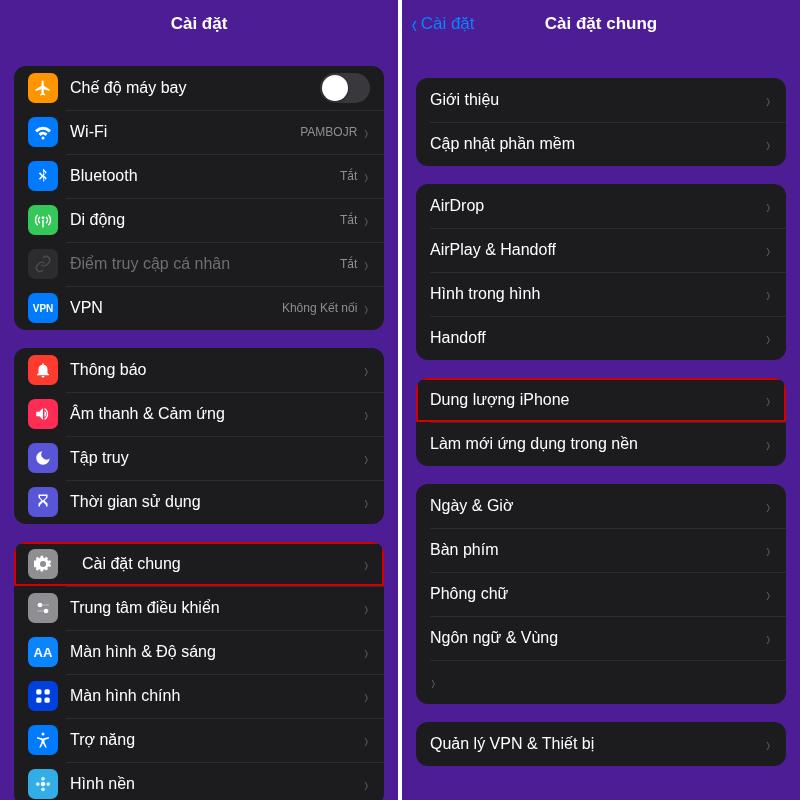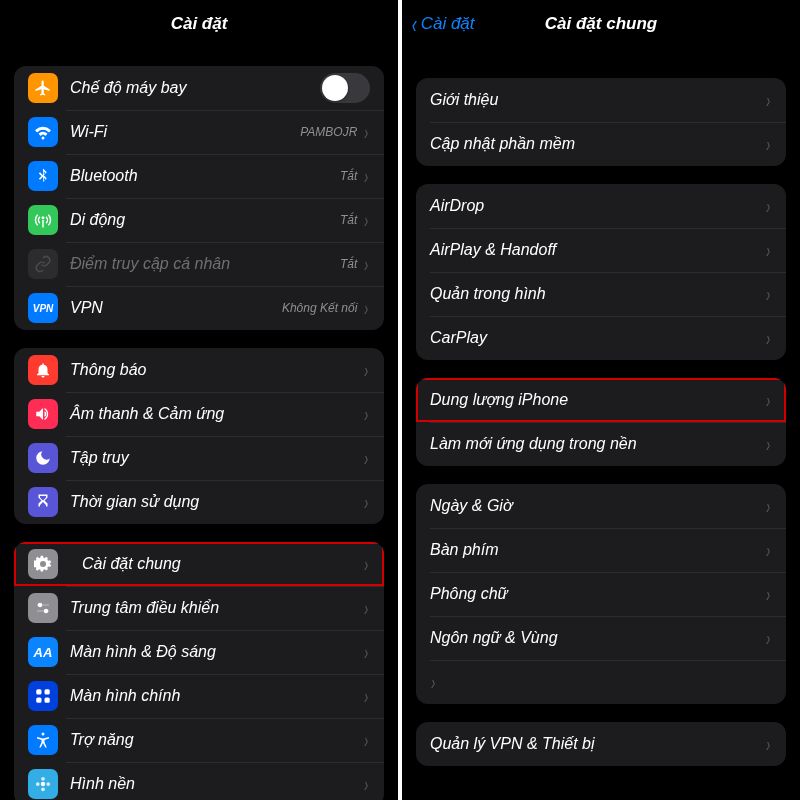--- a/index.html
+++ b/index.html
@@ -7,24 +7,23 @@
     background: #fff;
     font-family: -apple-system, BlinkMacSystemFont, "Helvetica Neue", Arial, sans-serif;
     width: 800px;
     height: 800px;
     overflow: hidden;
     display: flex;
   }
   .phone {
     width: 400px;
     height: 800px;
-    background: #000000;
+    background: #4c1d95;
     position: relative;
     overflow: hidden;
-    font-style: italic;
   }
   .phone.left { border-right: 2px solid #fff; }
   .phone.right { border-left: 2px solid #fff; }
 
   
   .nav {
     height: 48px;
     display: flex;
     align-items: center;
     justify-content: center;
@@ -357,25 +356,25 @@
     <div class="group">
       <div class="row noicon">
         <span class="label">AirDrop</span>
         <span class="chevron">›</span>
       </div>
       <div class="row noicon">
         <span class="label">AirPlay &amp; Handoff</span>
         <span class="chevron">›</span>
       </div>
       <div class="row noicon">
-        <span class="label">Quản trong hình</span>
-        <span class="chevron">›</span>
-      </div>
-      <div class="row noicon">
-        <span class="label">CarPlay</span>
+        <span class="label">Hình trong hình</span>
+        <span class="chevron">›</span>
+      </div>
+      <div class="row noicon">
+        <span class="label">Handoff</span>
         <span class="chevron">›</span>
       </div>
     </div>
 
     <div class="group">
       <div class="row noicon hl">
         <span class="label">Dung lượng iPhone</span>
         <span class="chevron">›</span>
       </div>
       <div class="row noicon">

